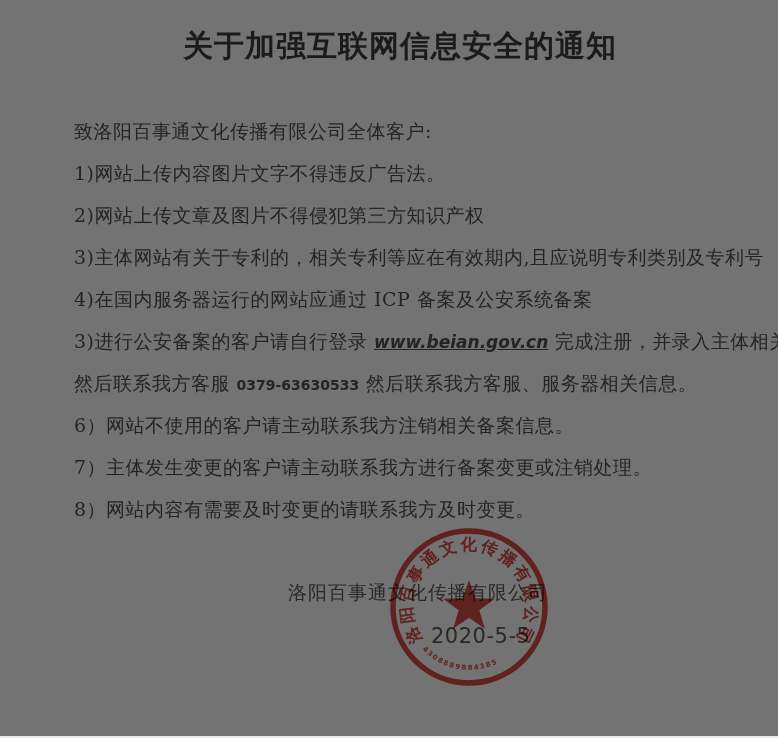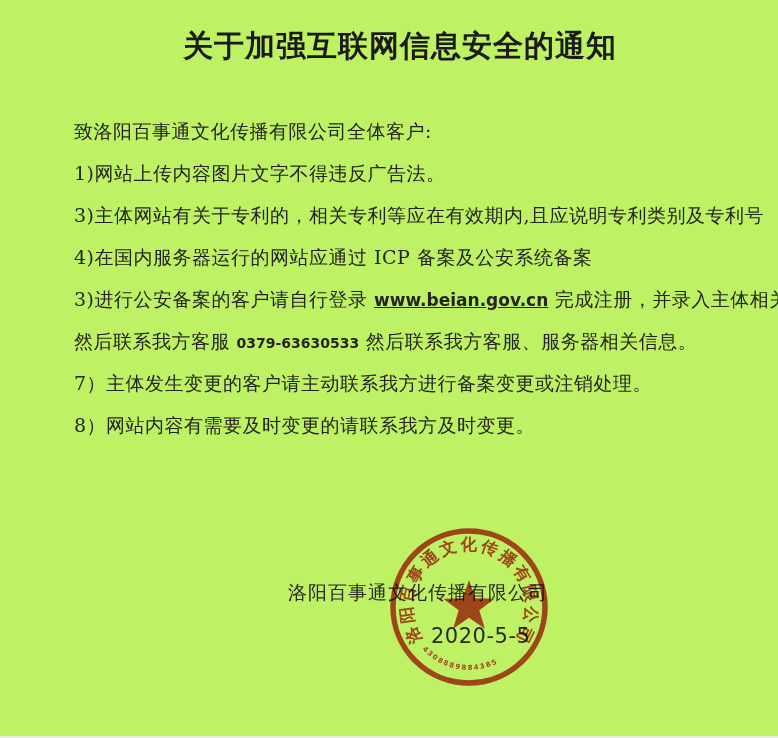--- a/index.html
+++ b/index.html
@@ -1,19 +1,19 @@
 <!DOCTYPE html>
 <html><head>
 <meta charset="utf-8">
 <style>
   html,body{margin:0;padding:0;}
   .page{
     position:relative;
     width:778px;height:738px;
-    background:#bef264;
+    background:#737373;
     overflow:hidden;
     font-family:"DejaVu Serif","Liberation Serif",serif;
     color:#222120;
   }
   .page-bottom-edge{
     position:absolute;left:0;bottom:0;width:100%;height:2px;
     background:#e9e9e6;
   }
   .title{
     position:absolute;top:26px;left:0;width:100%;
@@ -32,21 +32,21 @@
     white-space:nowrap;
     color:#252422;
   }
   .latin{
     font-family:"DejaVu Sans","Liberation Sans",sans-serif;
     font-weight:bold;font-size:14px;letter-spacing:0;
   }
   .link{
     font-family:"DejaVu Sans","Liberation Sans",sans-serif;
     font-weight:bold;font-size:17px;letter-spacing:0;
-    text-decoration:underline;color:#252422;cursor:pointer;
+    text-decoration:underline;color:#252422;cursor:pointer;font-style:italic;
   }
   .company-name{
     position:absolute;top:580px;left:288px;margin:0;
     font-size:19px;letter-spacing:1px;color:#2a2927;
     white-space:nowrap;
   }
   .sign-date{
     position:absolute;top:624px;left:431px;margin:0;
     font-family:"DejaVu Sans","Liberation Sans",sans-serif;
     font-size:21px;color:#2a2927;letter-spacing:0.5px;
@@ -66,24 +66,26 @@
 </head>
 <body>
 
 <div class="page">
 
   <h1 class="title">关于加强互联网信息安全的通知</h1>
 
   <div class="body">
     <p>致洛阳百事通文化传播有限公司全体客户:</p>
     <p>1)网站上传内容图片文字不得违反广告法。</p>
+    <p>2)网站上传文章及图片不得侵犯第三方知识产权</p>
     <p>3)主体网站有关于专利的，相关专利等应在有效期内,且应说明专利类别及专利号</p>
     <p>4)在国内服务器运行的网站应通过 ICP 备案及公安系统备案</p>
     <p><span>3)进行公安备案的客户请自行登录 </span><span class="link">www.beian.gov.cn</span><span> 完成注册，并录入主体相关信息，</span></p>
     <p><span>然后联系我方客服 </span><span class="latin">0379-63630533</span><span> 然后联系我方客服、服务器相关信息。</span></p>
+    <p>6）网站不使用的客户请主动联系我方注销相关备案信息。</p>
     <p>7）主体发生变更的客户请主动联系我方进行备案变更或注销处理。</p>
     <p>8）网站内容有需要及时变更的请联系我方及时变更。</p>
   </div>
 
   <p class="company-name">洛阳百事通文化传播有限公司</p>
   <p class="sign-date">2020-5-5</p>
 
   <svg class="seal" viewBox="0 0 166 166" xmlns="http://www.w3.org/2000/svg">
     <circle cx="83" cy="83" r="76" fill="none" stroke="#cf3a31" stroke-width="5.5"></circle>
     <polygon fill="#cf3a31" points="83,56 89.3,74.3 108.7,74.7 93.3,86.3 98.9,104.8 83,93.8 67.1,104.8 72.7,86.3 57.3,74.7 76.7,74.3"></polygon>

